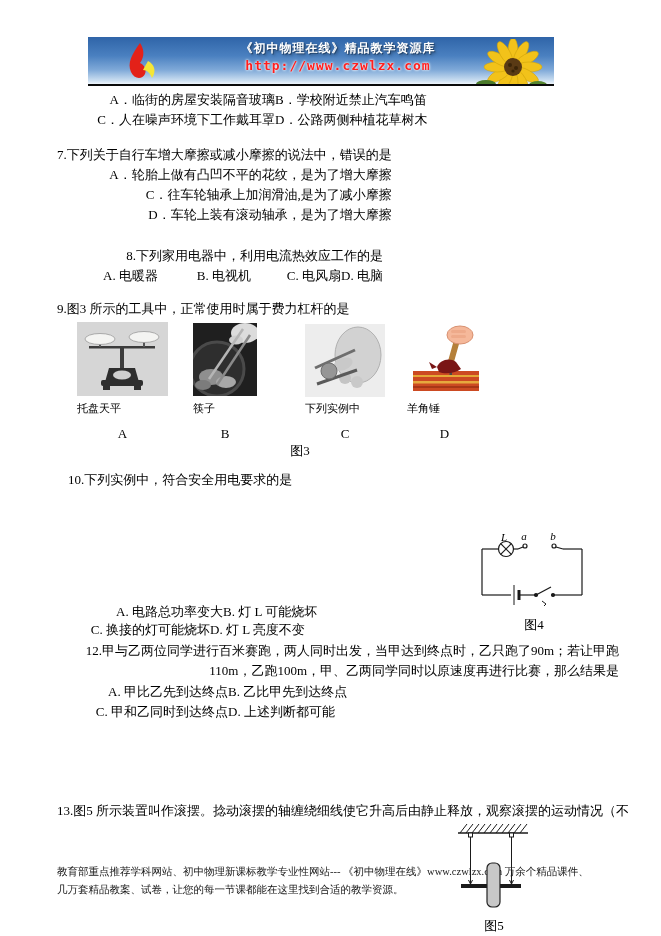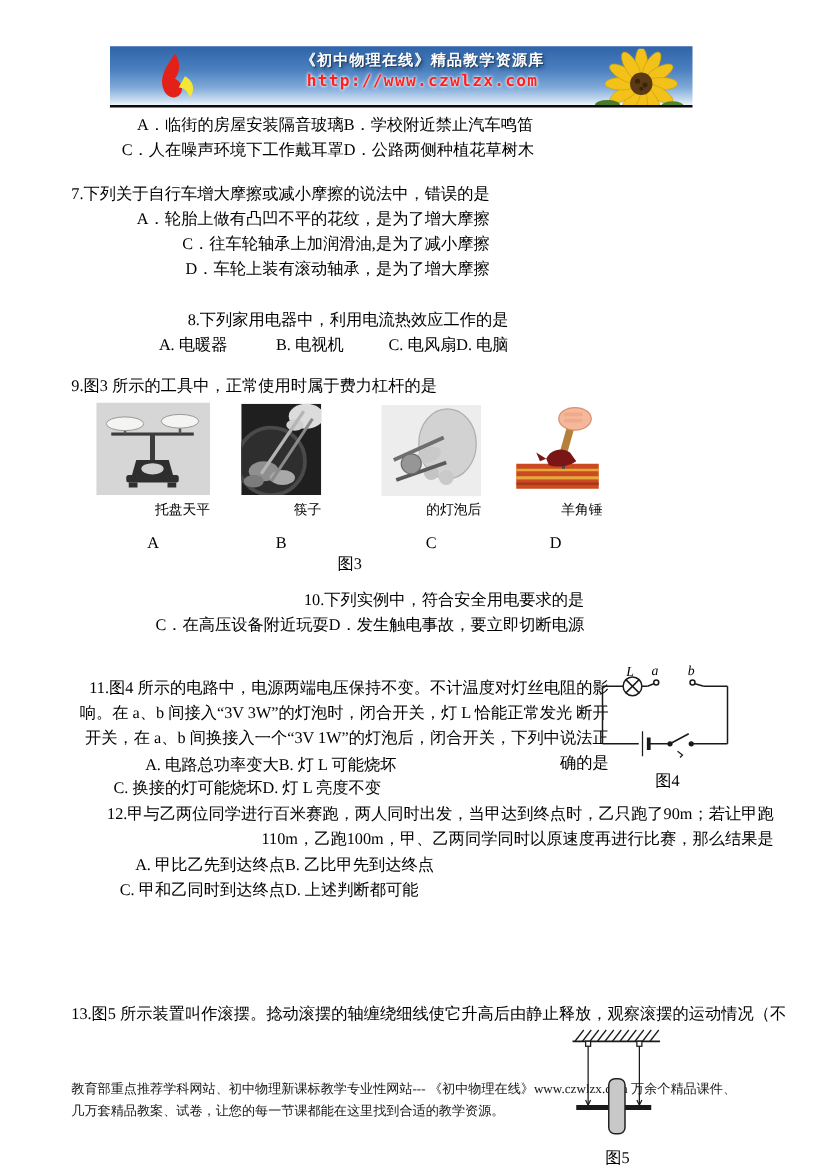--- a/index.html
+++ b/index.html
@@ -3,23 +3,23 @@
 <meta charset="utf-8">
 <style>
   * { box-sizing: border-box; }
   html,body { margin:0; padding:0; background:#ffffff; }
   .page { position:relative; width:661px; height:936px; background:#ffffff;
           font-family:"Liberation Serif","DejaVu Serif",serif; color:#000; overflow:hidden; }
   .abs { position:absolute; }
   .t { font-size:13px; line-height:20px; white-space:nowrap;text-align:right; }
   .wrap { white-space:normal; }
   .opt-ind { margin-left:18px; }
-  .cap { font-size:11px; line-height:14px; text-align:right; }
+  .cap { font-size:11px; line-height:14px; text-align:left; }
   .letter { font-size:13px; line-height:16px; text-align:center; }
-  .figlabel { font-size:13px; line-height:16px; }
+  .figlabel { font-size:13px; line-height:16px; text-align:center; }
   .footer-line { font-size:10.5px; line-height:15px; color:#161616; white-space:nowrap; }
 
   .banner { left:88px; top:37px; width:466px; height:49px;
             background:linear-gradient(180deg,#2f64a8 0%,#4a80c0 40%,#7fa9d8 70%,#c9ddf0 92%,#eef5fc 100%);
             border-bottom:2px solid #0b0b0b; overflow:hidden; }
   .banner-text { position:absolute; left:110px; top:3px; width:280px; }
   .banner-title { font-size:12px; font-weight:bold; color:#ffffff; text-align:center; letter-spacing:1px;
                   text-shadow:1px 1px 0 #24466e, 2px 2px 3px rgba(0,0,0,0.35); }
   .banner-url { font-family:"DejaVu Sans Mono","Liberation Mono",monospace; font-size:13px; font-weight:bold;
                 color:#ff1f1f; text-align:center; letter-spacing:1px;
@@ -73,21 +73,21 @@
 
   <div class="abs t" style="left:57px;top:145px">
     <div>7.下列关于自行车增大摩擦或减小摩擦的说法中，错误的是</div>
     <div class="opt-ind">A．轮胎上做有凸凹不平的花纹，是为了增大摩擦</div>
     <div class="opt-ind">C．往车轮轴承上加润滑油,是为了减小摩擦</div>
     <div class="opt-ind">D．车轮上装有滚动轴承，是为了增大摩擦</div>
   </div>
 
   <div class="abs t" style="left:57px;top:246px">
     <div>8.下列家用电器中，利用电流热效应工作的是</div>
-    <div style="margin-left:40px">
+    <div style="margin-left:16px">
       <span style="display:inline-block;width:85px">A. 电暖器</span><span style="display:inline-block;width:93px">B. 电视机</span><span style="display:inline-block;width:90px">C. 电风扇</span><span>D. 电脑</span>
     </div>
   </div>
 
   <div class="abs t" style="left:57px;top:299px">9.图3 所示的工具中，正常使用时属于费力杠杆的是</div>
 
   <div class="abs" style="left:77px;top:322px">
     <svg width="91" height="74" viewBox="0 0 91 74">
       <rect width="91" height="74" fill="#d6d6d6"></rect>
       <rect x="12" y="24" width="66" height="2.5" fill="#3c3c3c"></rect>
@@ -143,38 +143,34 @@
       <path d="M30 44 C33 37 42 34 49 39 L54 46 C47 51 37 51 32 49 Z" fill="#7a1616"></path>
       <path d="M30 44 L22 39 L25 46 Z" fill="#7a1616"></path>
       <ellipse cx="53" cy="12" rx="13" ry="9" fill="#f5b89a" stroke="#d89070" stroke-width="1"></ellipse>
       <rect x="44" y="7" width="15" height="3" rx="1.5" fill="#eeaa8a"></rect>
       <rect x="44" y="12" width="15" height="3" rx="1.5" fill="#eeaa8a"></rect>
     </svg>
   </div>
 
   <div class="abs cap" style="left:77px;top:401px;width:91px">托盘天平</div>
   <div class="abs cap" style="left:193px;top:401px;width:64px">筷子</div>
-  <div class="abs cap" style="left:305px;top:401px;width:80px">的灯泡后</div>
+  <div class="abs cap" style="left:305px;top:401px;width:80px">下列实例中</div>
   <div class="abs cap" style="left:407px;top:401px;width:75px">羊角锤</div>
 
   <div class="abs letter" style="left:77px;top:426px;width:91px">A</div>
   <div class="abs letter" style="left:193px;top:426px;width:64px">B</div>
   <div class="abs letter" style="left:305px;top:426px;width:80px">C</div>
   <div class="abs letter" style="left:407px;top:426px;width:75px">D</div>
 
   <div class="abs figlabel" style="left:270px;top:443px;width:60px">图3</div>
 
   <div class="abs t" style="left:68px;top:470px">
     <div>10.下列实例中，符合安全用电要求的是</div>
-    <div style="margin-left:26px">
-      <span style="display:inline-block;width:169px">C．在高压设备附近玩耍</span><span>D．发生触电事故，要立即切断电源</span>
-    </div>
-  </div>
-
-  <div class="abs t wrap" style="left:57px;top:540px;width:430px">11.图4 所示的电路中，电源两端电压保持不变。不计温度对灯丝电阻的影响。在 a、b 间接入“3V 3W”的灯泡时，闭合开关，灯 L 恰能正常发光 断开开关，在 a、b 间换接入一个“3V 1W”的灯泡后，闭合开关，下列中说法正确的是</div>
+  </div>
+
   <div class="abs t" style="left:75px;top:602px">
     <span style="display:inline-block;width:148px">A. 电路总功率变大</span><span>B. 灯 L 可能烧坏</span>
   </div>
   <div class="abs t" style="left:75px;top:620px">
     <span style="display:inline-block;width:135px">C. 换接的灯可能烧坏</span><span>D. 灯 L 亮度不变</span>
   </div>
 
   <div class="abs" style="left:475px;top:531px">
     <svg width="140" height="105" viewBox="0 0 140 105">
       <g stroke="#1a1a1a" stroke-width="1.2" fill="none">

